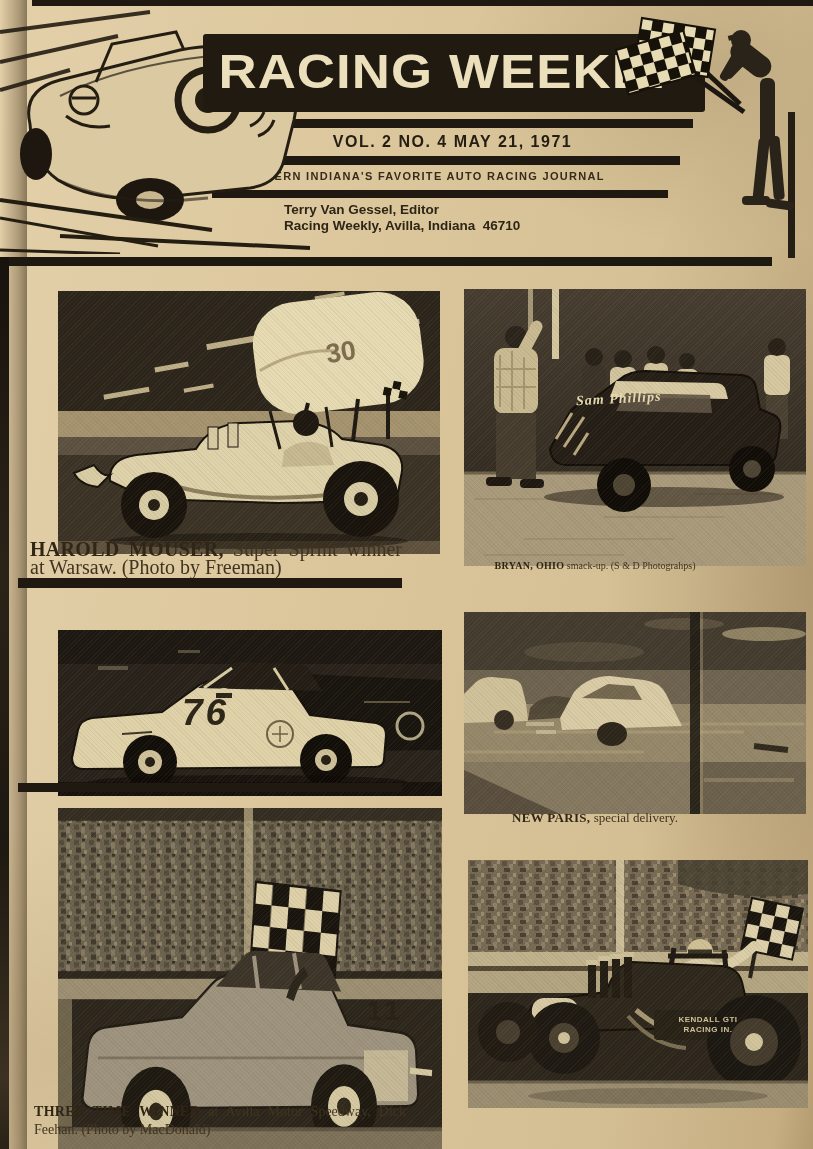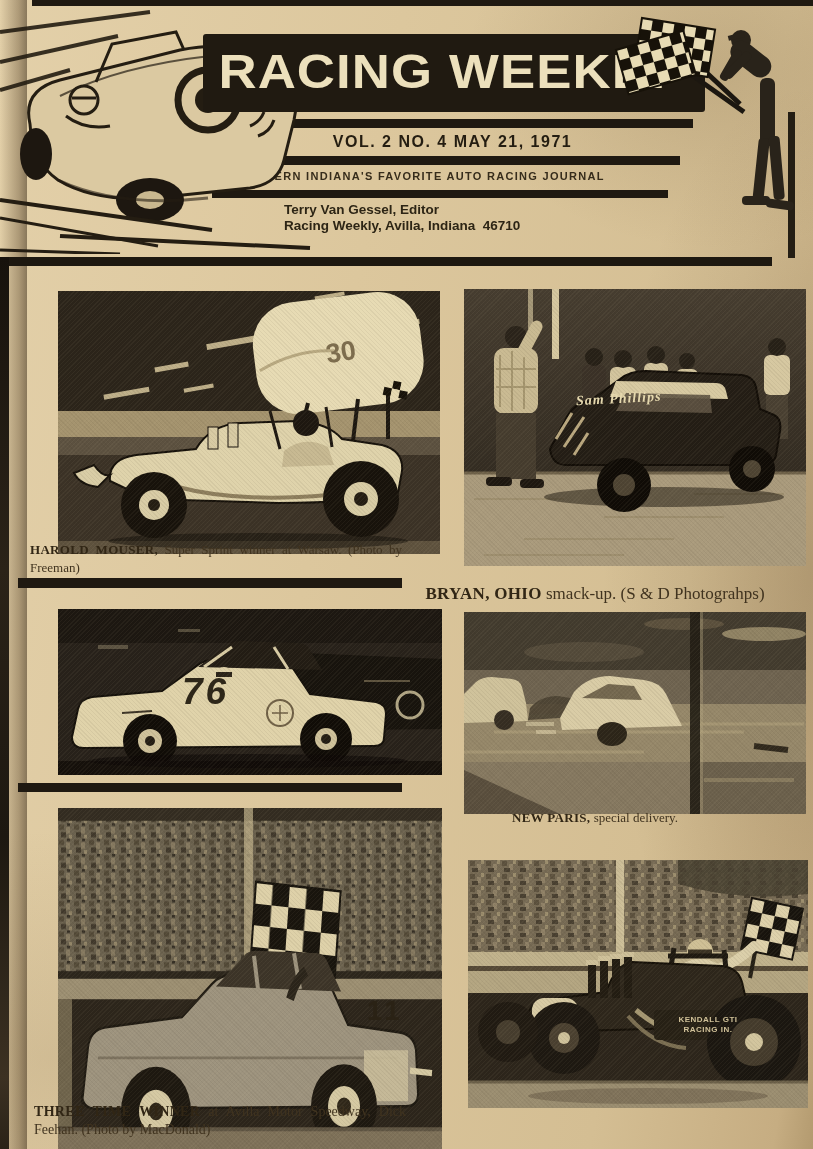--- a/index.html
+++ b/index.html
@@ -39,31 +39,31 @@
     background:linear-gradient(to right, rgba(90,70,44,0), rgba(84,64,38,.38) 70%, rgba(64,48,28,.55));}
 
   .photo{position:absolute;overflow:hidden;background:#2c251b;}
   .photo svg{display:block;width:100%;height:100%;}
   .photo::after{content:"";position:absolute;inset:0;pointer-events:none;
     background:
       repeating-linear-gradient(45deg, rgba(43,32,18,.06) 0 1px, transparent 1px 3px),
       repeating-linear-gradient(-45deg, rgba(232,216,176,.05) 0 1px, transparent 1px 3px);}
   .p1{left:18px;top:275px;width:382px;height:263px;}
   .p2{left:424px;top:273px;width:342px;height:277px;}
-  .p3{left:18px;top:593px;width:384px;height:166px;}
+  .p3{left:18px;top:614px;width:384px;height:166px;}
   .p4{left:424px;top:596px;width:342px;height:202px;}
   .p5{left:18px;top:792px;width:384px;height:385px;}
   .p6{left:428px;top:844px;width:340px;height:248px;}
   .barA{left:18px;top:578px;width:384px;height:10px;}
   .barB{left:18px;top:783px;width:384px;height:9px;}
 
   .cap{position:absolute;margin:0;font-family:"Liberation Serif",serif;color:#40331f;}
   .cap b{font-weight:700;color:#312615;letter-spacing:.3px;}
-  .cap1{left:30px;top:541px;width:372px;font-size:13px;line-height:17.5px;text-align:justify;}
-  .cap2{left:424px;top:584px;width:342px;font-size:17px;text-align:center;}
+  .cap1{left:30px;top:541px;width:372px;font-size:20px;line-height:17.5px;text-align:justify;}
+  .cap2{left:424px;top:560px;width:342px;font-size:10px;text-align:center;}
   .cap3{left:24px;top:757px;width:384px;font-size:13.5px;}
   .cap4{left:424px;top:810px;width:342px;font-size:13px;text-align:center;}
   .cap5{left:34px;top:1103px;width:372px;font-size:14px;line-height:17.5px;text-align:justify;}
   .cap6{left:424px;top:1099px;width:344px;font-size:13px;text-align:center;}
 
   .carnum{position:absolute;font-family:"Liberation Sans",sans-serif;font-weight:700;z-index:2;}
   .n30{left:268px;top:46px;font-size:27px;color:#7d6d4e;transform:rotate(-9deg);}
   .n76{left:124px;top:62px;font-size:37px;color:#2e2719;font-style:italic;letter-spacing:3px;}
   .n11{left:309px;top:188px;font-size:27px;color:#2a2215;letter-spacing:4px;}
   .lettering2{position:absolute;left:112px;top:102px;z-index:2;transform:rotate(-3deg);

